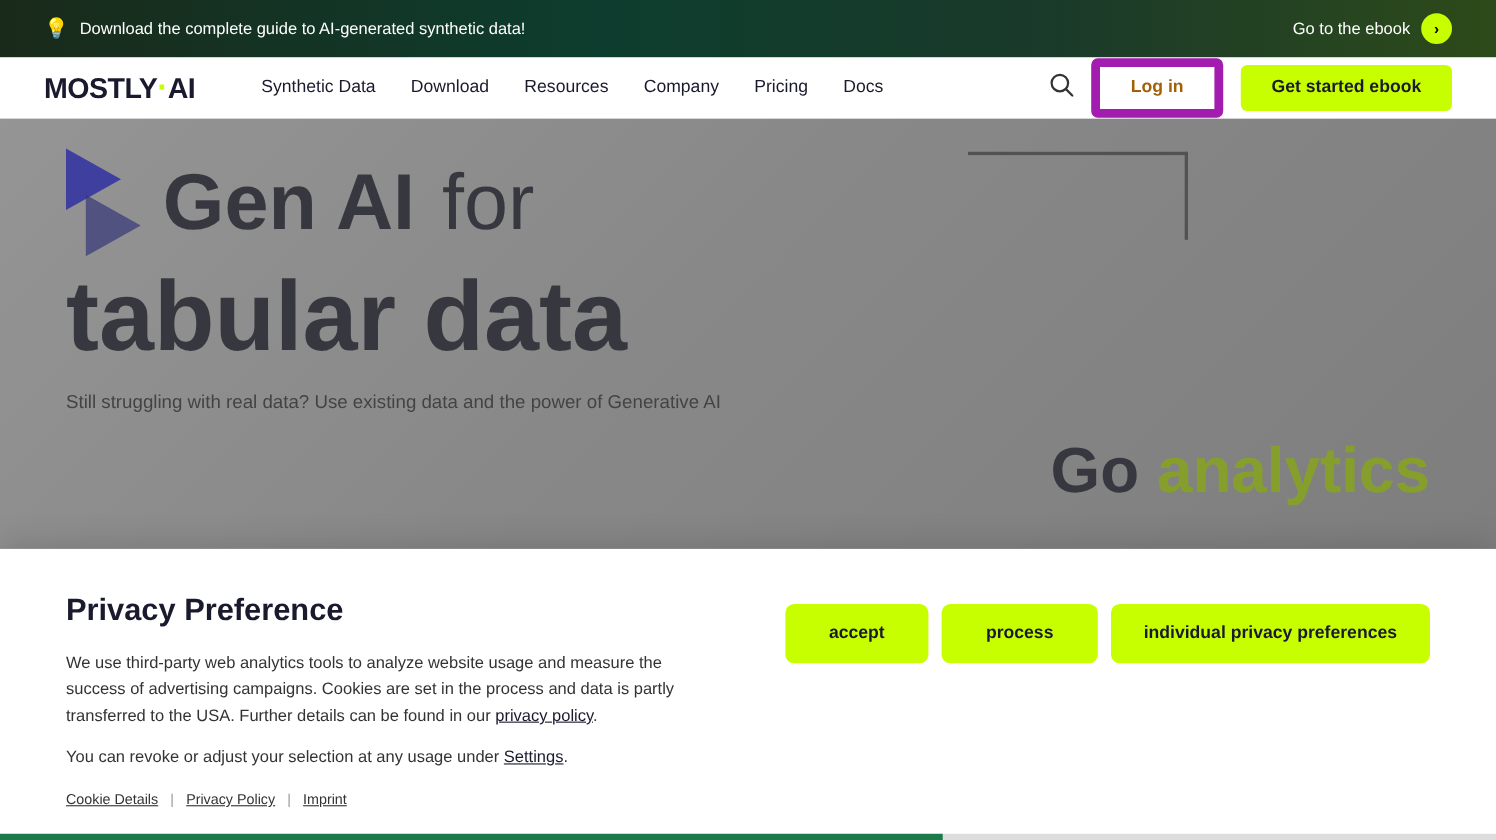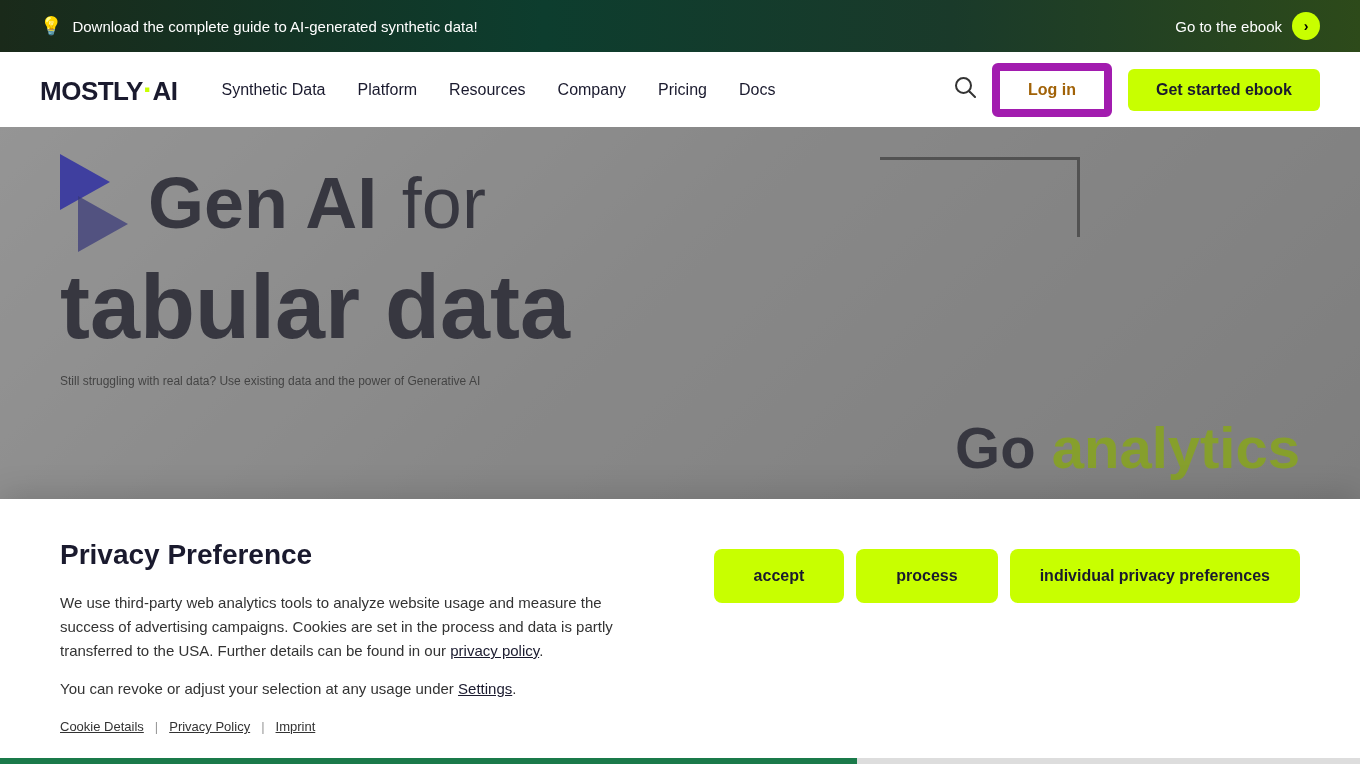--- a/index.html
+++ b/index.html
@@ -46,22 +46,22 @@
       font-size: 14px;
       font-weight: bold;
     }
 
     
     .navbar {
       background: white;
       display: flex;
       align-items: center;
       padding: 16px 40px;
-      height: 75px;
-      gap: 24px;
+      height: 56px;
+      gap: 40px;
       position: relative;
       z-index: 10;
     }
     .logo {
       display: flex;
       align-items: center;
       gap: 4px;
       font-size: 26px;
       font-weight: 700;
       color: #1a1a2e;
@@ -174,21 +174,21 @@
       color: #1a1a2e;
     }
     .hero-h1-row2 {
       font-size: 90px;
       font-weight: 900;
       color: #1a1a2e;
       line-height: 1;
       margin-top: 0;
     }
     .hero-subtitle {
-      font-size: 12px;
+      font-size: 17px;
       color: #333;
       margin-top: 20px;
       max-width: 600px;
       line-height: 1.5;
     }
 
     
     .bracket-top-right {
       position: absolute;
       top: 30px;
@@ -354,21 +354,21 @@
     <div class="banner-arrow">›</div>
   </div>
 </div>
 
 <nav class="navbar">
   <div class="logo">
     <span>MOSTLY<span class="logo-dot">·</span>AI</span>
   </div>
   <div class="nav-links">
     <a class="nav-link">Synthetic Data</a>
-    <a class="nav-link">Platform</a>
+    <a class="nav-link">Download</a>
     <a class="nav-link">Resources</a>
     <a class="nav-link">Company</a>
     <a class="nav-link">Pricing</a>
     <a class="nav-link">Docs</a>
   </div>
   <div class="nav-actions">
     <span class="search-icon">
       <svg width="22" height="22" viewBox="0 0 22 22" fill="none" xmlns="http://www.w3.org/2000/svg">
         <circle cx="9.5" cy="9.5" r="7.5" stroke="#333" stroke-width="2"></circle>
         <line x1="15.5" y1="15.5" x2="21" y2="21" stroke="#333" stroke-width="2" stroke-linecap="round"></line>

